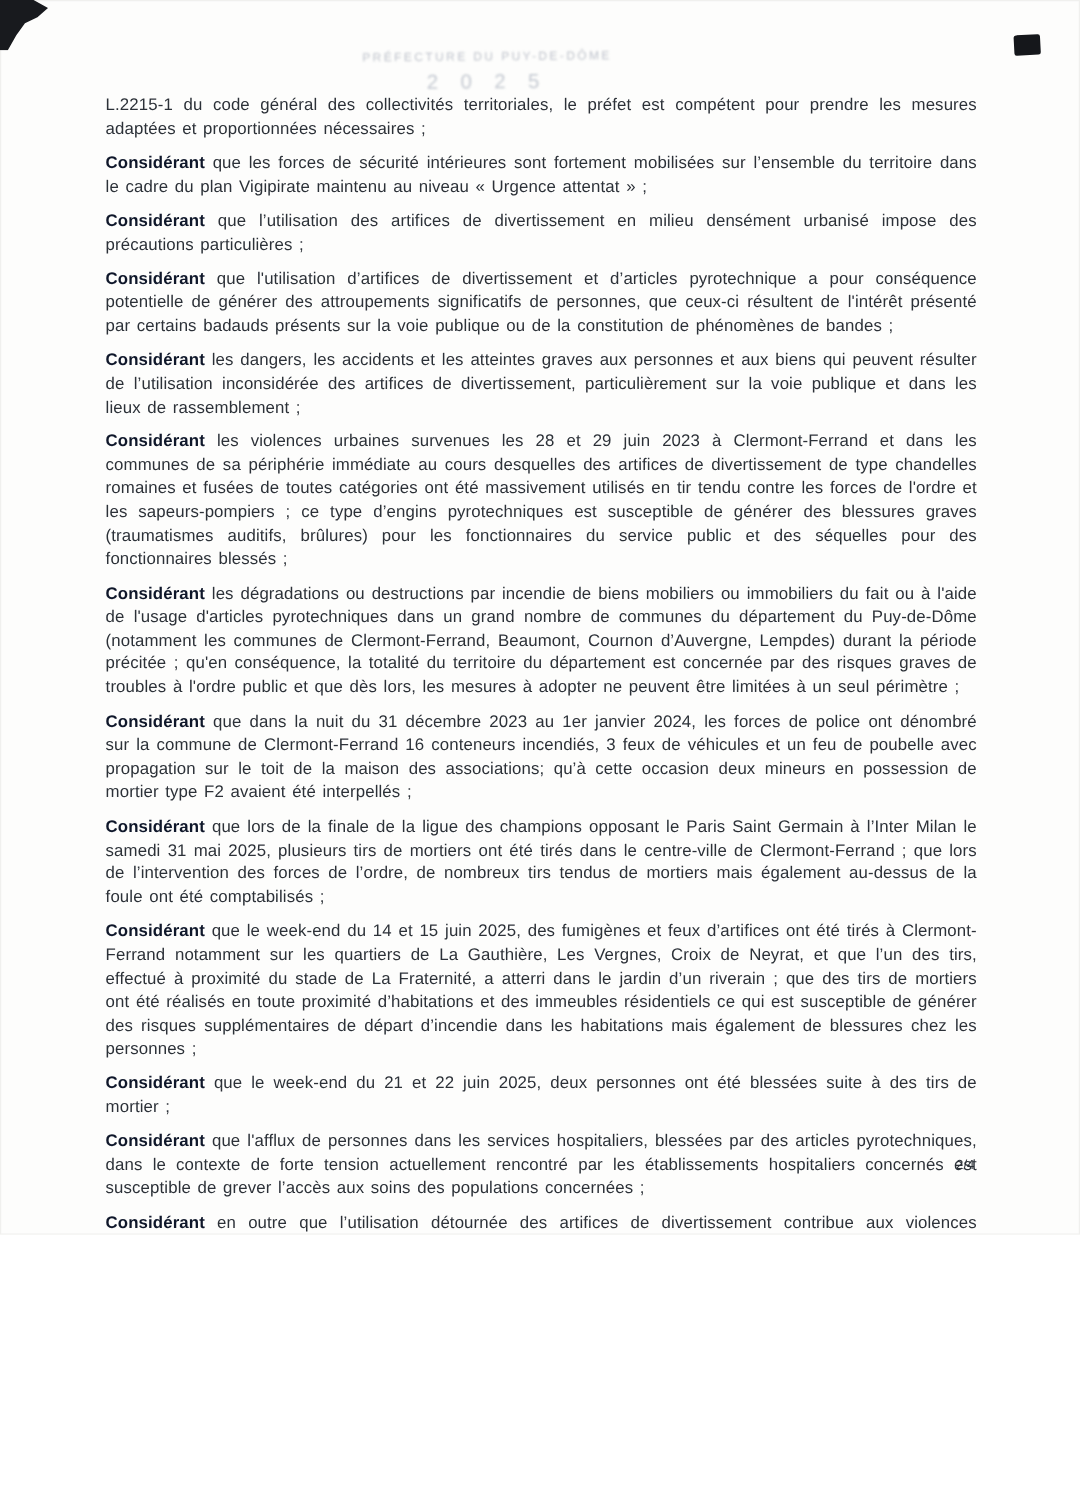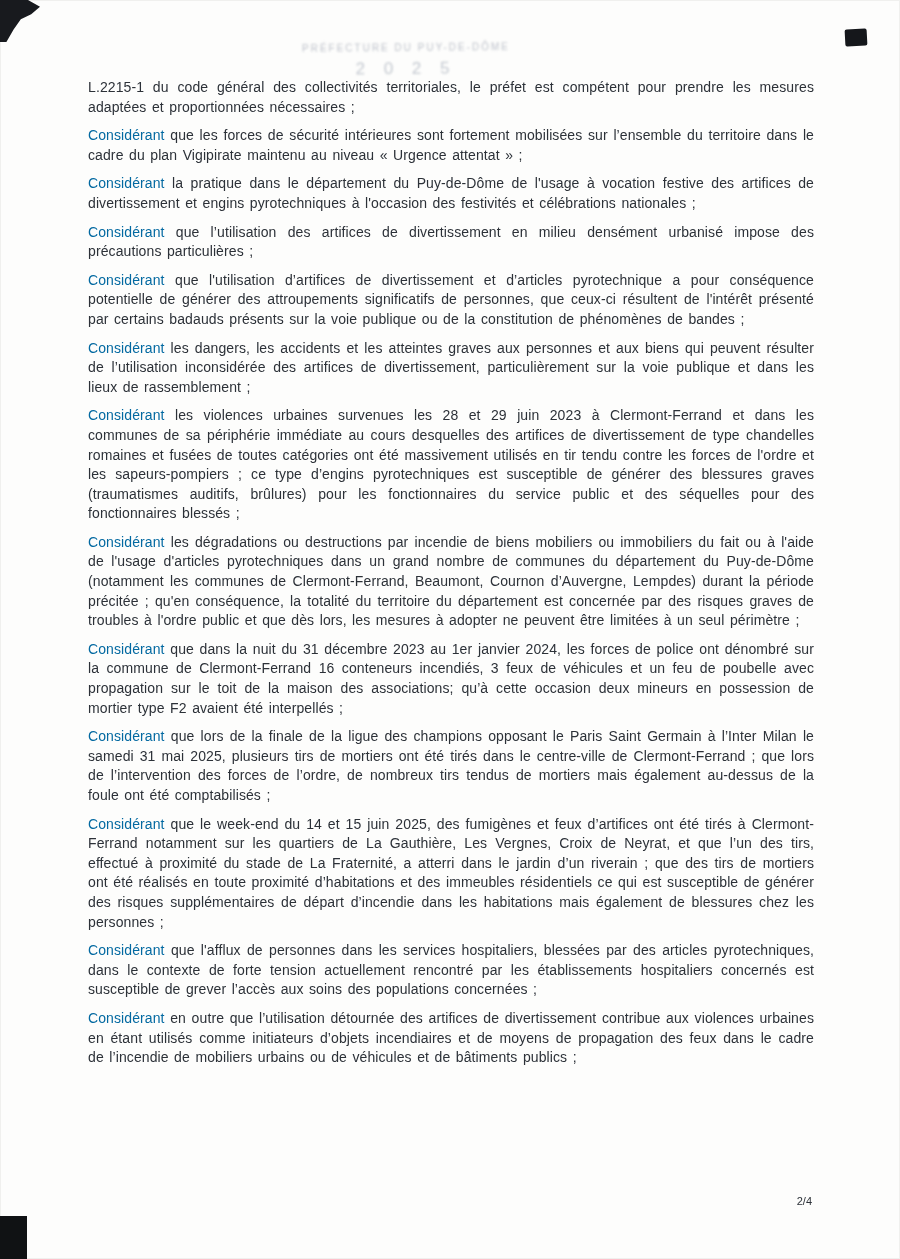--- a/index.html
+++ b/index.html
@@ -1,19 +1,19 @@
 <!DOCTYPE html>
 <html lang="fr"><head>
 <meta charset="utf-8">
 <style>
   html, body { margin: 0; padding: 0; background: #ffffff; }
   .page {
     position: relative;
     width: 900px;
-    height: 1259px;
+    height: 1029px;
     background: #fdfdfc;
     overflow: hidden;
     font-family: "Liberation Sans", sans-serif;
     box-shadow: inset 0 0 0 1px #f0f0ee;
   }
 
   
   .artifact { position: absolute; background: #181a1e; }
   .artifact.tl {
     left: 0; top: 0; width: 40px; height: 42px;
@@ -48,22 +48,22 @@
     font-size: 14px;
     line-height: 19.6px;
   }
   .content p {
     margin: 0 0 9px 0;
     text-align: justify;
     letter-spacing: 0.1px;
     word-spacing: 1.5px;
   }
   .content p .lead {
-    font-weight: 400;
-    color: #0369a1;
+    font-weight: 700;
+    color: #0f172a;
   }
 
   .page-number {
     position: absolute;
     right: 88px; bottom: 52px;
     font-size: 11px;
     color: #2c3138;
   }
 </style>
 </head>
@@ -76,28 +76,28 @@
   <div class="artifact bl"></div>
 
   <div class="stamp">
     <div class="stamp-line1">PRÉFECTURE DU PUY-DE-DÔME</div>
     <div class="stamp-line2">2 0 2 5</div>
   </div>
 
   <main class="content" id="paragraphs">
       <p>L.2215-1 du code général des collectivités territoriales, le préfet est compétent pour prendre les mesures adaptées et proportionnées nécessaires ;</p>
       <p><strong class="lead">Considérant</strong> que les forces de sécurité intérieures sont fortement mobilisées sur l’ensemble du territoire dans le cadre du plan Vigipirate maintenu au niveau « Urgence attentat » ;</p>
-      <p><strong class="lead">Considérant</strong> la pratique dans le département du Puy-de-Dôme de l'usage à vocation festive des artifices de divertissement et engins pyrotechniques à l'occasion des festivités et célébrations nationales ;</p>
       <p><strong class="lead">Considérant</strong> que l’utilisation des artifices de divertissement en milieu densément urbanisé impose des précautions particulières ;</p>
       <p><strong class="lead">Considérant</strong> que l'utilisation d’artifices de divertissement et d’articles pyrotechnique a pour conséquence potentielle de générer des attroupements significatifs de personnes, que ceux-ci résultent de l'intérêt présenté par certains badauds présents sur la voie publique ou de la constitution de phénomènes de bandes ;</p>
       <p><strong class="lead">Considérant</strong> les dangers, les accidents et les atteintes graves aux personnes et aux biens qui peuvent résulter de l’utilisation inconsidérée des artifices de divertissement, particulièrement sur la voie publique et dans les lieux de rassemblement ;</p>
       <p><strong class="lead">Considérant</strong> les violences urbaines survenues les 28 et 29 juin 2023 à Clermont-Ferrand et dans les communes de sa périphérie immédiate au cours desquelles des artifices de divertissement de type chandelles romaines et fusées de toutes catégories ont été massivement utilisés en tir tendu contre les forces de l'ordre et les sapeurs-pompiers ; ce type d’engins pyrotechniques est susceptible de générer des blessures graves (traumatismes auditifs, brûlures) pour les fonctionnaires du service public et des séquelles pour des fonctionnaires blessés ;</p>
       <p><strong class="lead">Considérant</strong> les dégradations ou destructions par incendie de biens mobiliers ou immobiliers du fait ou à l'aide de l'usage d'articles pyrotechniques dans un grand nombre de communes du département du Puy-de-Dôme (notamment les communes de Clermont-Ferrand, Beaumont, Cournon d’Auvergne, Lempdes) durant la période précitée ; qu'en conséquence, la totalité du territoire du département est concernée par des risques graves de troubles à l'ordre public et que dès lors, les mesures à adopter ne peuvent être limitées à un seul périmètre ;</p>
       <p><strong class="lead">Considérant</strong> que dans la nuit du 31 décembre 2023 au 1er janvier 2024, les forces de police ont dénombré sur la commune de Clermont-Ferrand 16 conteneurs incendiés, 3 feux de véhicules et un feu de poubelle avec propagation sur le toit de la maison des associations; qu’à cette occasion deux mineurs en possession de mortier type F2 avaient été interpellés ;</p>
       <p><strong class="lead">Considérant</strong> que lors de la finale de la ligue des champions opposant le Paris Saint Germain à l’Inter Milan le samedi 31 mai 2025, plusieurs tirs de mortiers ont été tirés dans le centre-ville de Clermont-Ferrand ; que lors de l’intervention des forces de l’ordre, de nombreux tirs tendus de mortiers mais également au-dessus de la foule ont été comptabilisés ;</p>
       <p><strong class="lead">Considérant</strong> que le week-end du 14 et 15 juin 2025, des fumigènes et feux d’artifices ont été tirés à Clermont-Ferrand notamment sur les quartiers de La Gauthière, Les Vergnes, Croix de Neyrat, et que l’un des tirs, effectué à proximité du stade de La Fraternité, a atterri dans le jardin d’un riverain ; que des tirs de mortiers ont été réalisés en toute proximité d’habitations et des immeubles résidentiels ce qui est susceptible de générer des risques supplémentaires de départ d’incendie dans les habitations mais également de blessures chez les personnes ;</p>
+      <p><strong class="lead">Considérant</strong> que le week-end du 21 et 22 juin 2025, deux personnes ont été blessées suite à des tirs de mortier ;</p>
       <p><strong class="lead">Considérant</strong> que l'afflux de personnes dans les services hospitaliers, blessées par des articles pyrotechniques, dans le contexte de forte tension actuellement rencontré par les établissements hospitaliers concernés est susceptible de grever l’accès aux soins des populations concernées ;</p>
       <p><strong class="lead">Considérant</strong> en outre que l’utilisation détournée des artifices de divertissement contribue aux violences urbaines en étant utilisés comme initiateurs d’objets incendiaires et de moyens de propagation des feux dans le cadre de l’incendie de mobiliers urbains ou de véhicules et de bâtiments publics ;</p>
     </main>
 
   <div class="page-number">2/4</div>
 
 </div>
 
 </body></html>

